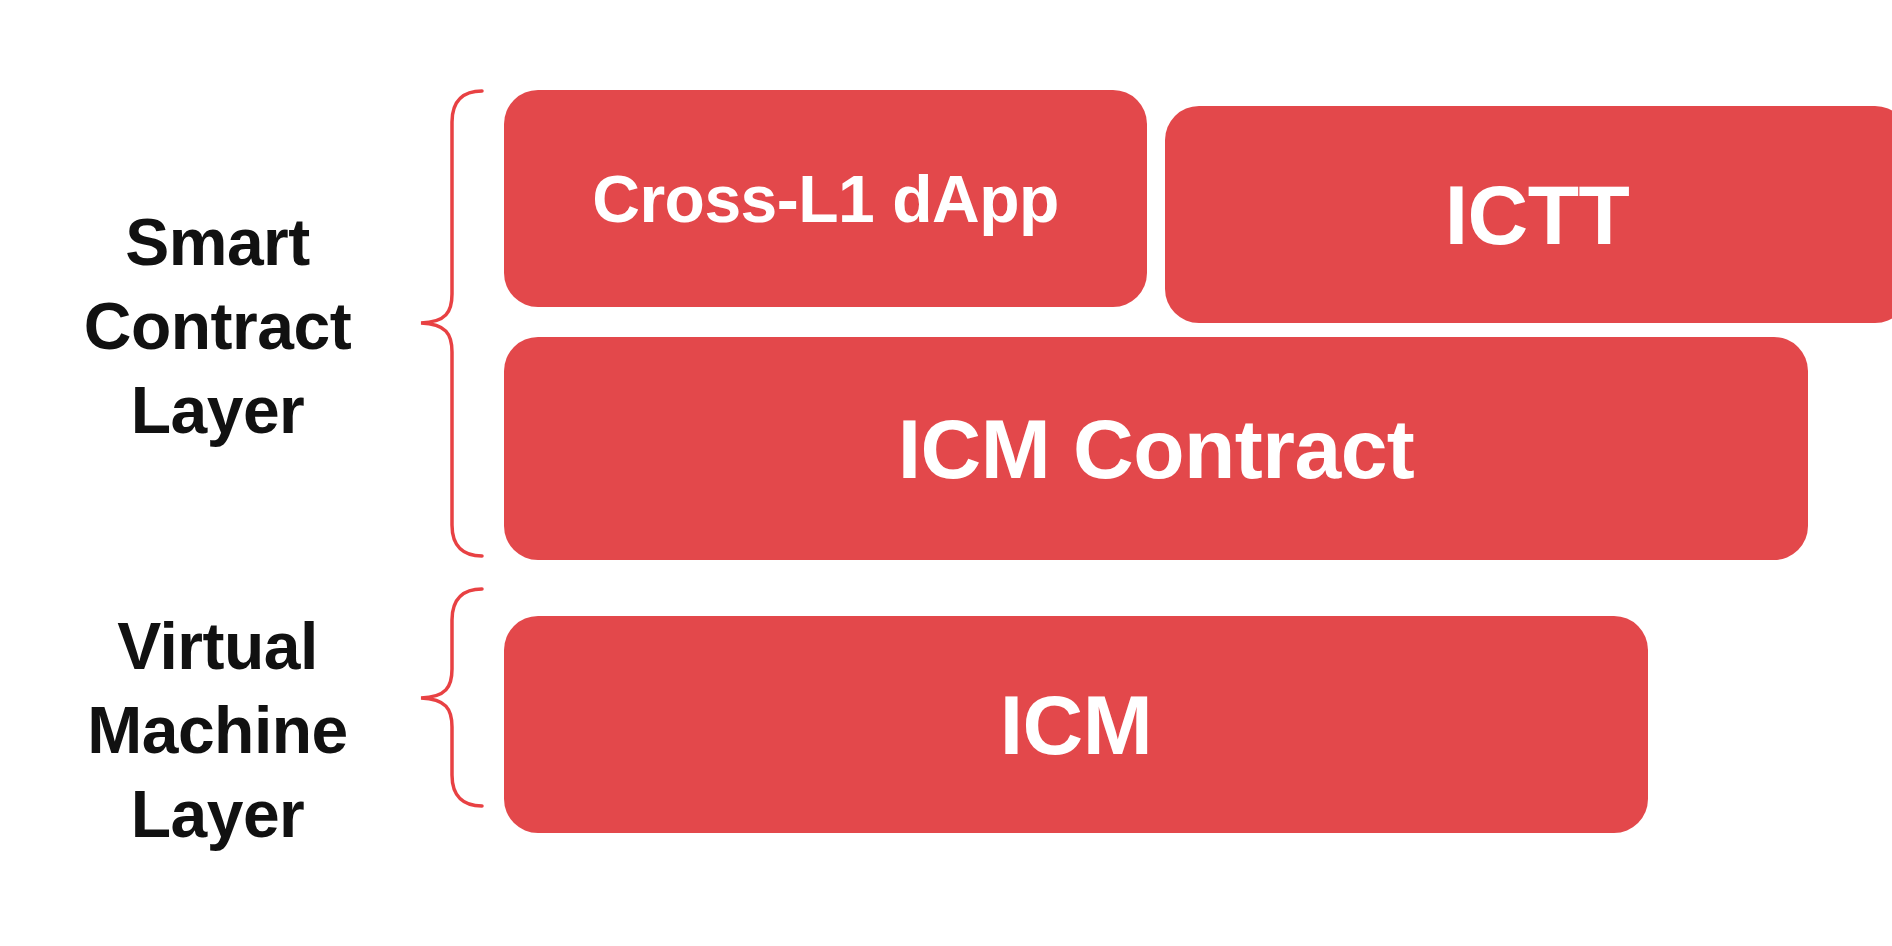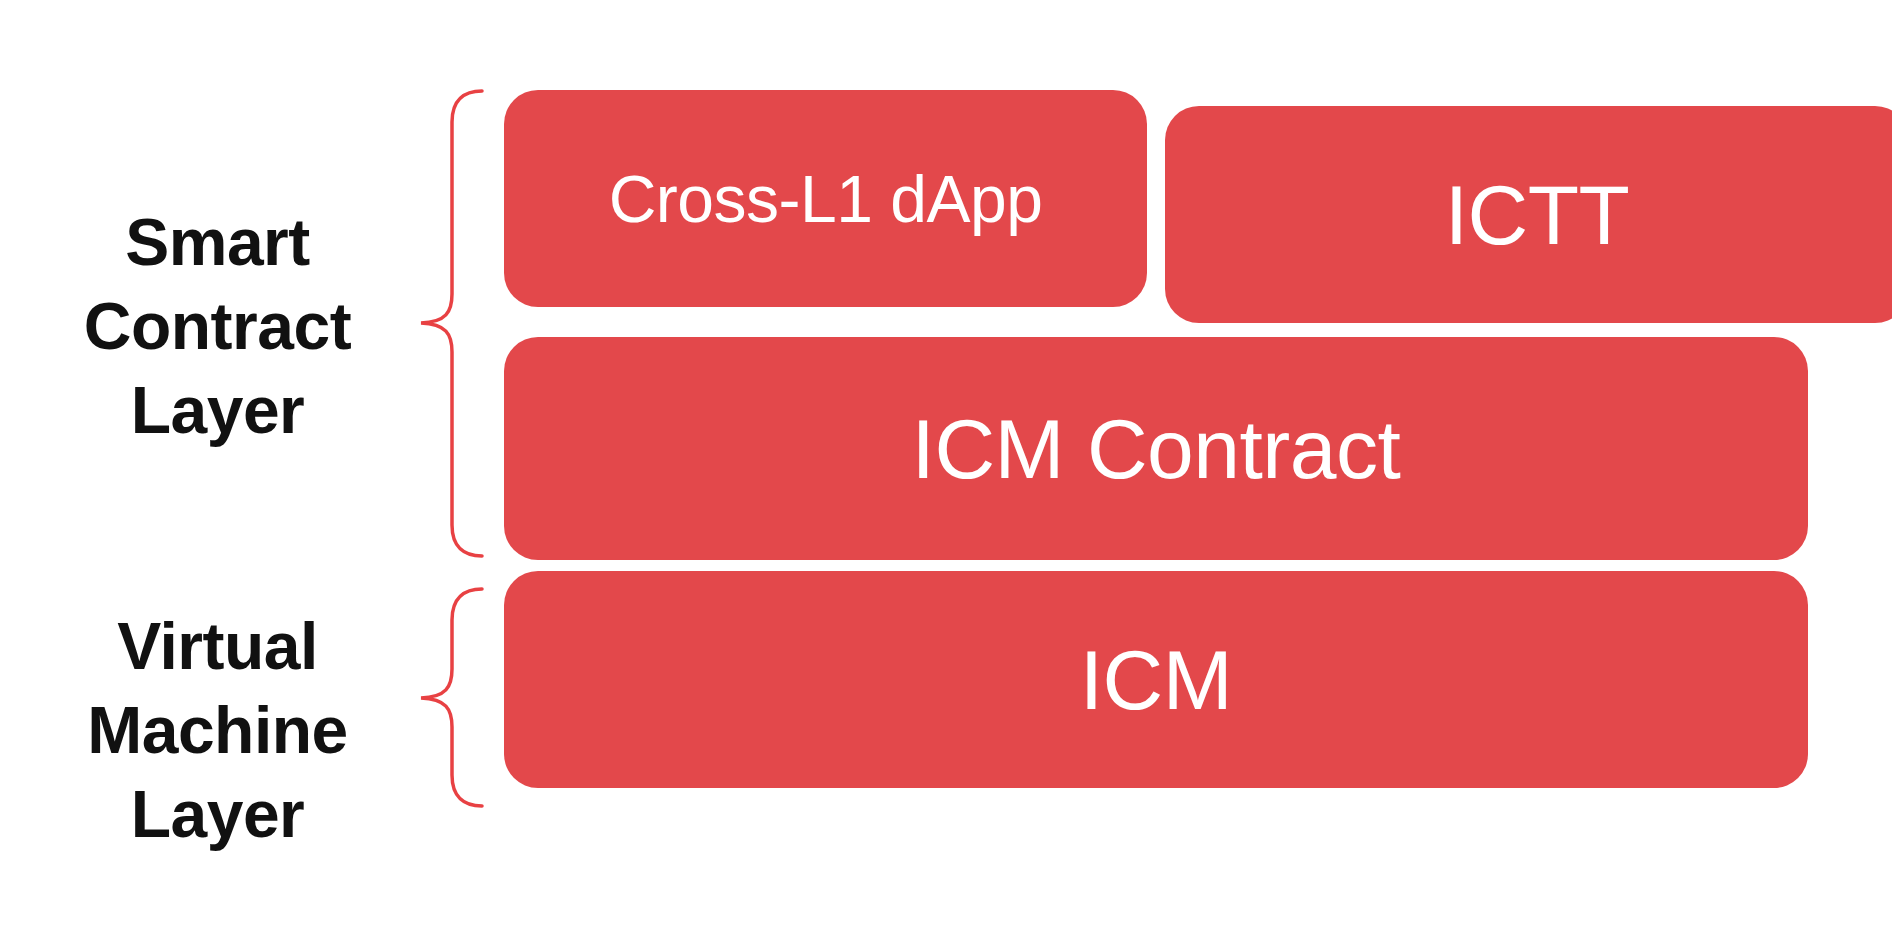--- a/index.html
+++ b/index.html
@@ -52,30 +52,30 @@
   .box {
     position: absolute;
     background: var(--box-fill);
     border-radius: 34px;
     display: flex;
     align-items: center;
     justify-content: center;
   }
   .box-label {
     color: var(--box-text);
-    font-weight: 400;
+    font-weight: 700;
     letter-spacing: -0.5px;
     line-height: 1;
   }
   .box-label-small { font-size: 66px; }
   .box-label-large { font-size: 84px; }
   #box-cross-l1-dapp { left: 504px;  top: 90px;  width: 643px;  height: 217px; }
   #box-ictt          { left: 1165px; top: 106px;  width: 744px;  height: 217px; }
   #box-icm-contracts { left: 504px;  top: 337px; width: 1304px; height: 223px; }
-  #box-icm           { left: 504px;  top: 571px; width: 1304px; height: 217px; }
+  #box-icm           { left: 504px;  top: 616px; width: 1144px; height: 217px; }
 </style>
 </head>
 <body>
 
 <div class="canvas">
 
   <svg class="overlay" viewBox="0 0 1892 946" xmlns="http://www.w3.org/2000/svg" aria-hidden="true">
     <path class="brace" d="M 482 91
              C 464 91, 452 100, 452 122
              L 452 294

